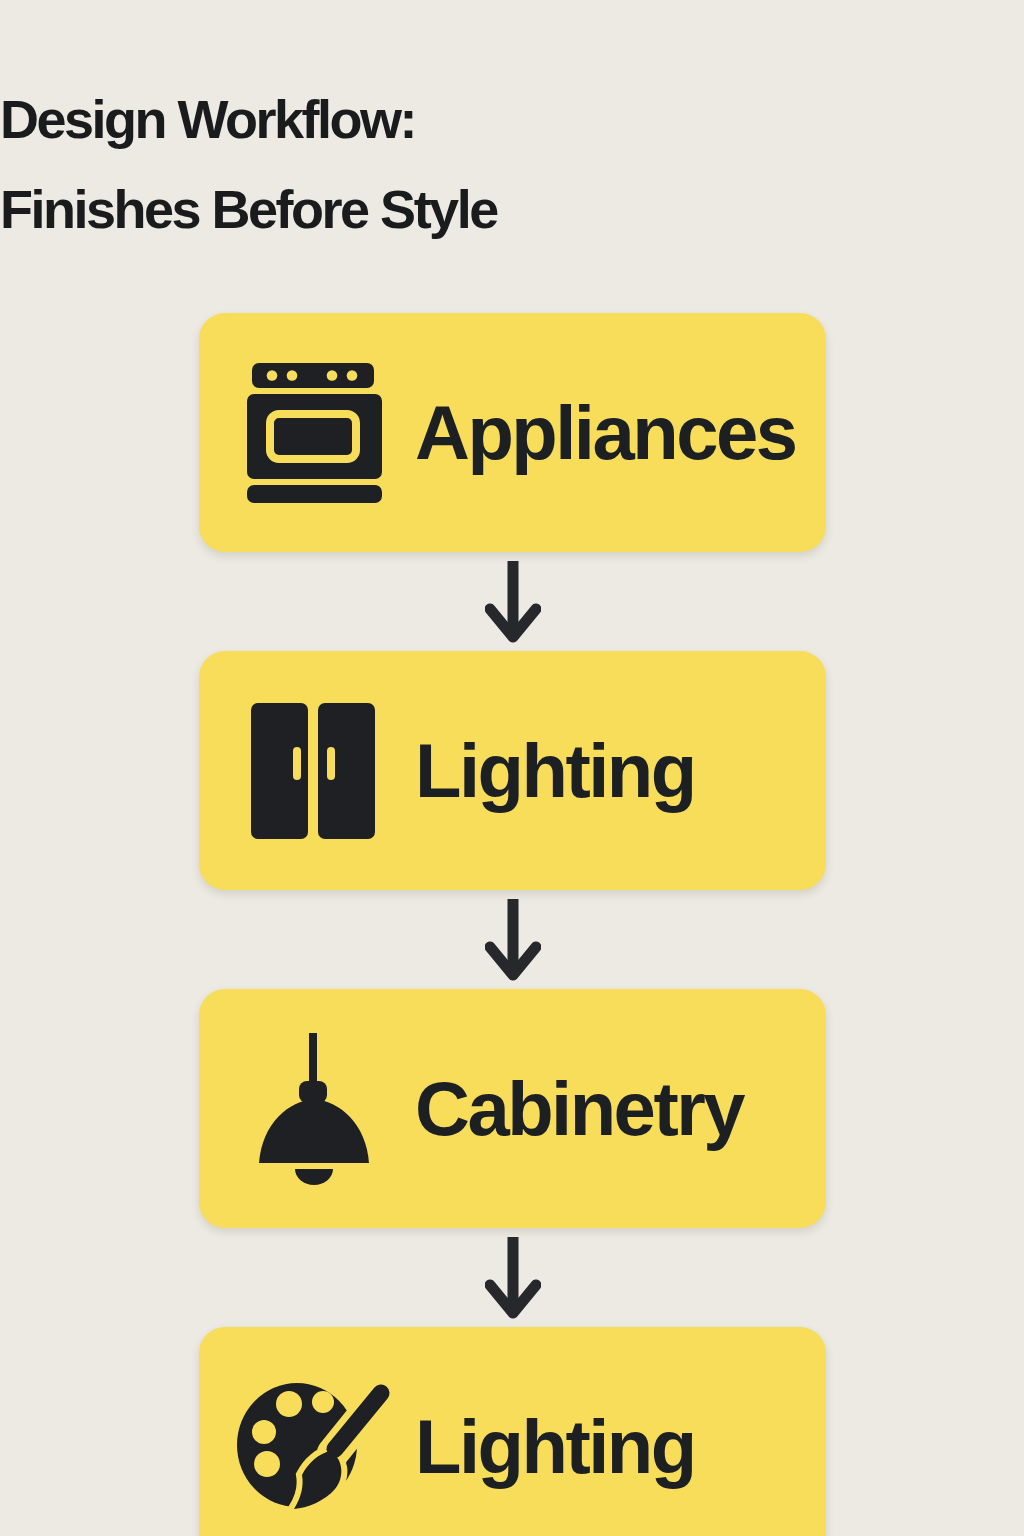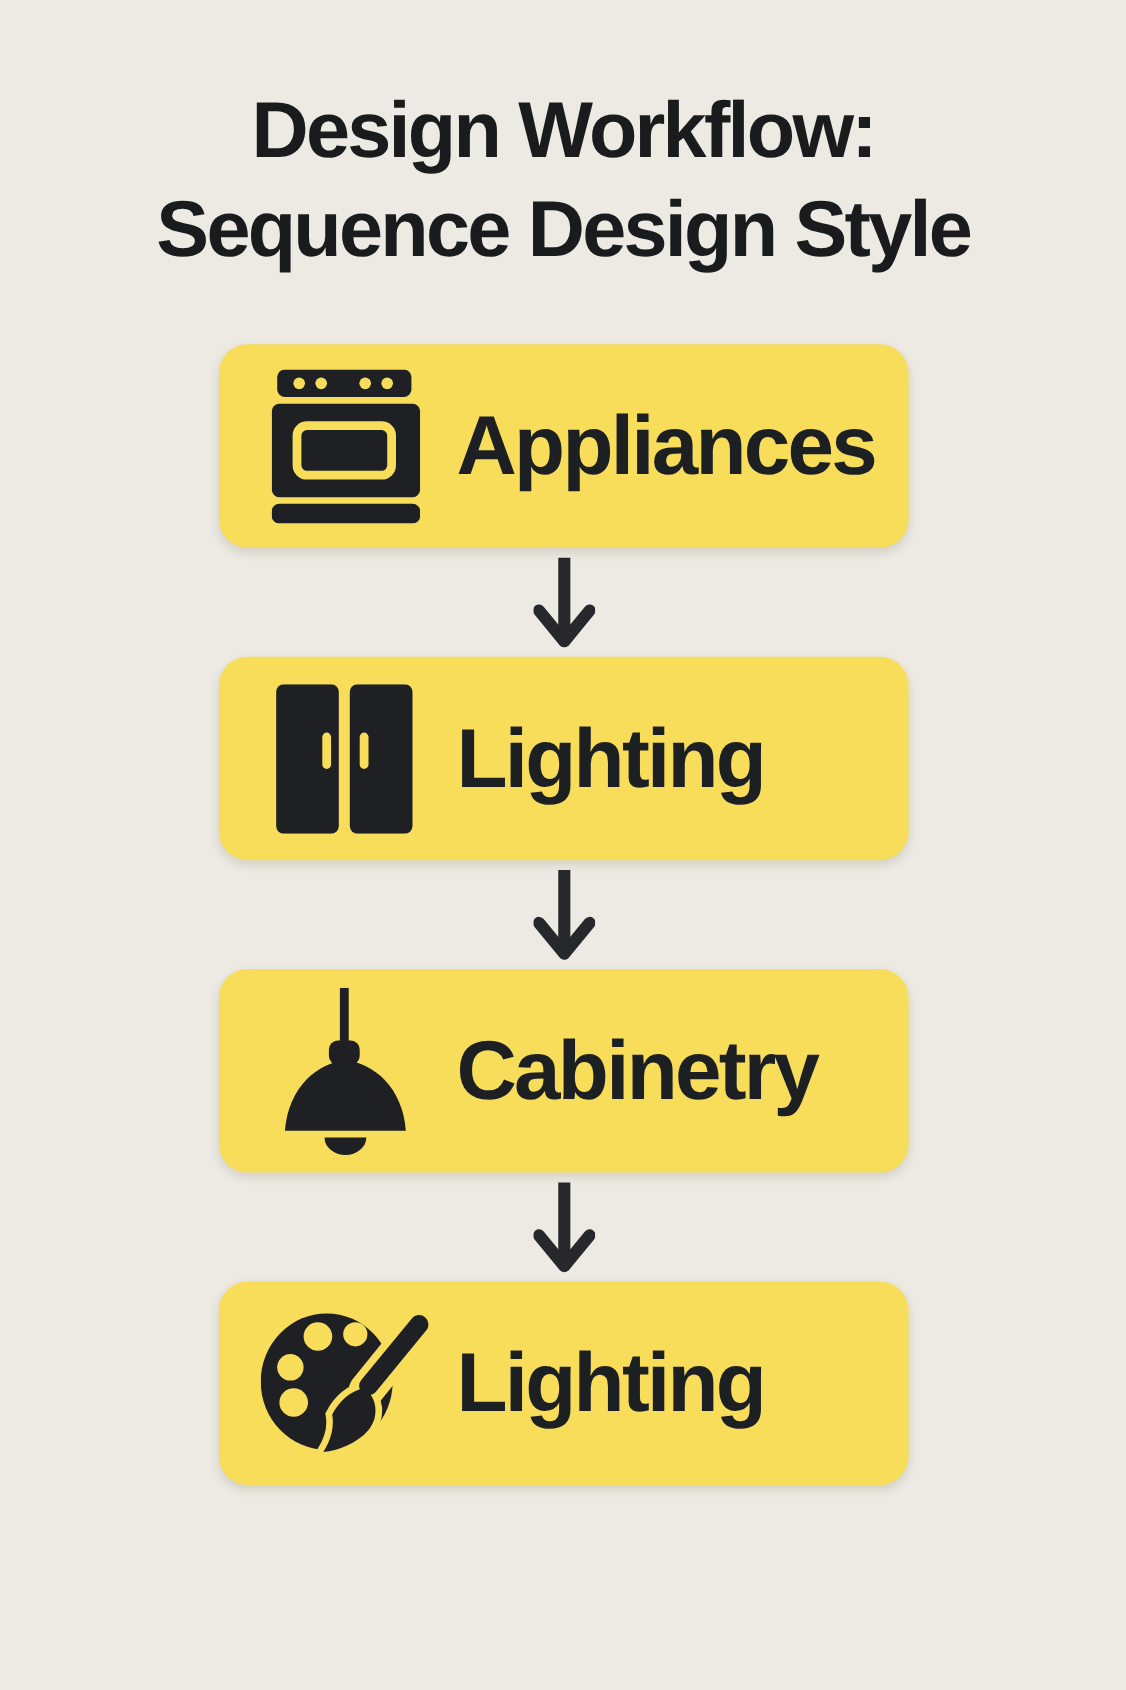--- a/index.html
+++ b/index.html
@@ -9,30 +9,30 @@
   }
   *{box-sizing:border-box;}
   html,body{margin:0;padding:0;}
   body{
     width:1024px;height:1536px;position:relative;overflow:hidden;
     background:var(--background);
     font-family:"Liberation Sans",sans-serif;
   }
   .title{
     position:absolute;top:74px;left:0;width:100%;
-    text-align:center;font-weight:700;
-    font-size:72px;line-height:90px;letter-spacing:-2.5px;
+    font-weight:700;
+    font-size:54px;line-height:90px;letter-spacing:-2.5px;
     color:#191B1D;
   }
   .flow{
     position:absolute;top:313px;left:199px;width:627px;
     display:flex;flex-direction:column;
   }
   .step{
-    height:185px;width:627px;
+    height:239px;width:627px;
     background:var(--card-yellow);
     border-radius:26px;
     display:flex;align-items:center;
     box-shadow:0 4px 9px rgba(70,60,20,0.14);
   }
   .icon-wrap{
     width:154px;height:160px;margin-left:38px;flex:none;
     display:flex;align-items:center;justify-content:center;
   }
   .step-label{
@@ -43,21 +43,21 @@
     height:99px;width:627px;
     display:flex;align-items:center;justify-content:center;
   }
   svg{display:block;}
 </style>
 </head>
 <body>
 
 <div class="title">
   <div>Design Workflow:</div>
-  <div>Sequence Design Style</div>
+  <div>Finishes Before Style</div>
 </div>
 
 <div class="flow">
 
   <div class="step">
     <div class="icon-wrap">
       <svg viewBox="0 0 135 140" width="135" height="140" aria-hidden="true">
         <rect x="5" y="0" width="122" height="25" rx="7" fill="var(--ink)"></rect>
         <circle cx="25" cy="12.5" r="5.3" fill="var(--card-yellow)"></circle>
         <circle cx="45" cy="12.5" r="5.3" fill="var(--card-yellow)"></circle>

